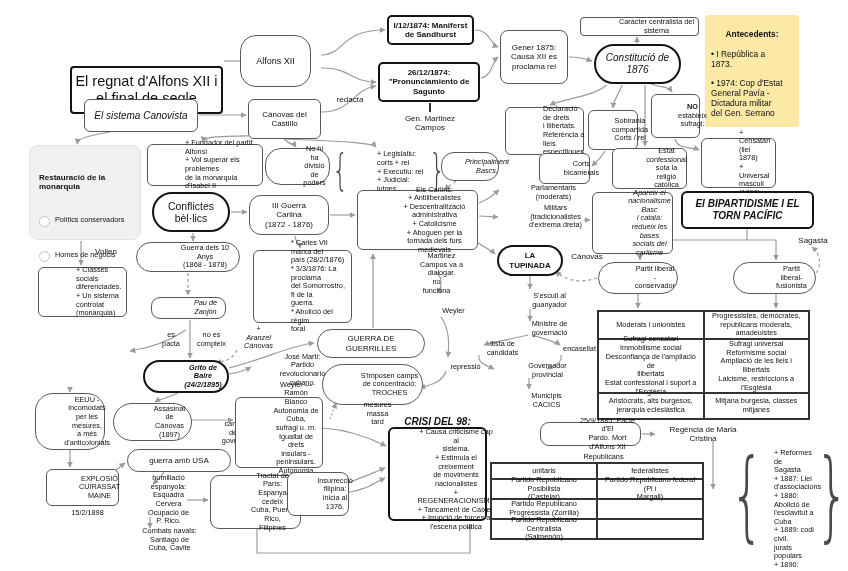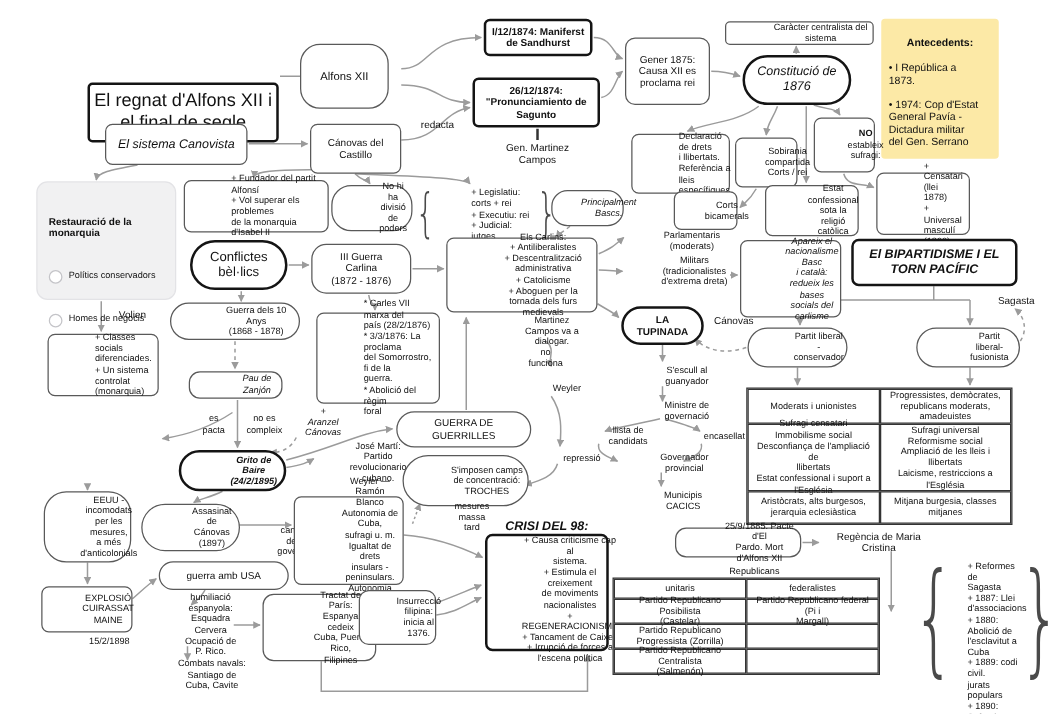--- a/index.html
+++ b/index.html
@@ -312,21 +312,21 @@
   <div class="n box fs7" style="left:235px;top:397px;width:88px;height:71px;">Weyler — Ramón
 Blanco
 Autonomia de Cuba,
 sufragi u. m.
 Igualtat de drets
 insulars - peninsulars.
 Autonomia Aranzelària</div>
   <div class="n plain fs7" style="left:338px;top:404px;width:42px;height:20px;">mesures
 massa tard</div>
   <div class="n box pill fs8" style="left:127px;top:449px;width:104px;height:23px;">guerra amb USA</div>
-  <div class="n box fs7" style="left:33px;top:469px;width:73px;height:37px;">EXPLOSIÓ
+  <div class="n box fs7" style="left:46px;top:469px;width:73px;height:37px;">EXPLOSIÓ
 CUIRASSAT
 MAINE</div>
   <div class="n plain fs7" style="left:43px;top:508px;width:52px;height:10px;">15/2/1898</div>
   <div class="n plain fs7" style="left:110px;top:485px;width:80px;height:30px;">humiliació espanyola:
 Esquadra Cervera
 Ocupació de P. Rico.</div>
   <div class="n plain fs7" style="left:105px;top:530px;width:92px;height:20px;">Combats navals:
 Santiago de Cuba, Cavite</div>
   <div class="n box fs7" style="left:210px;top:475px;width:91px;height:54px;border-radius:9px;">Tractat de París:
 Espanya cedeix

